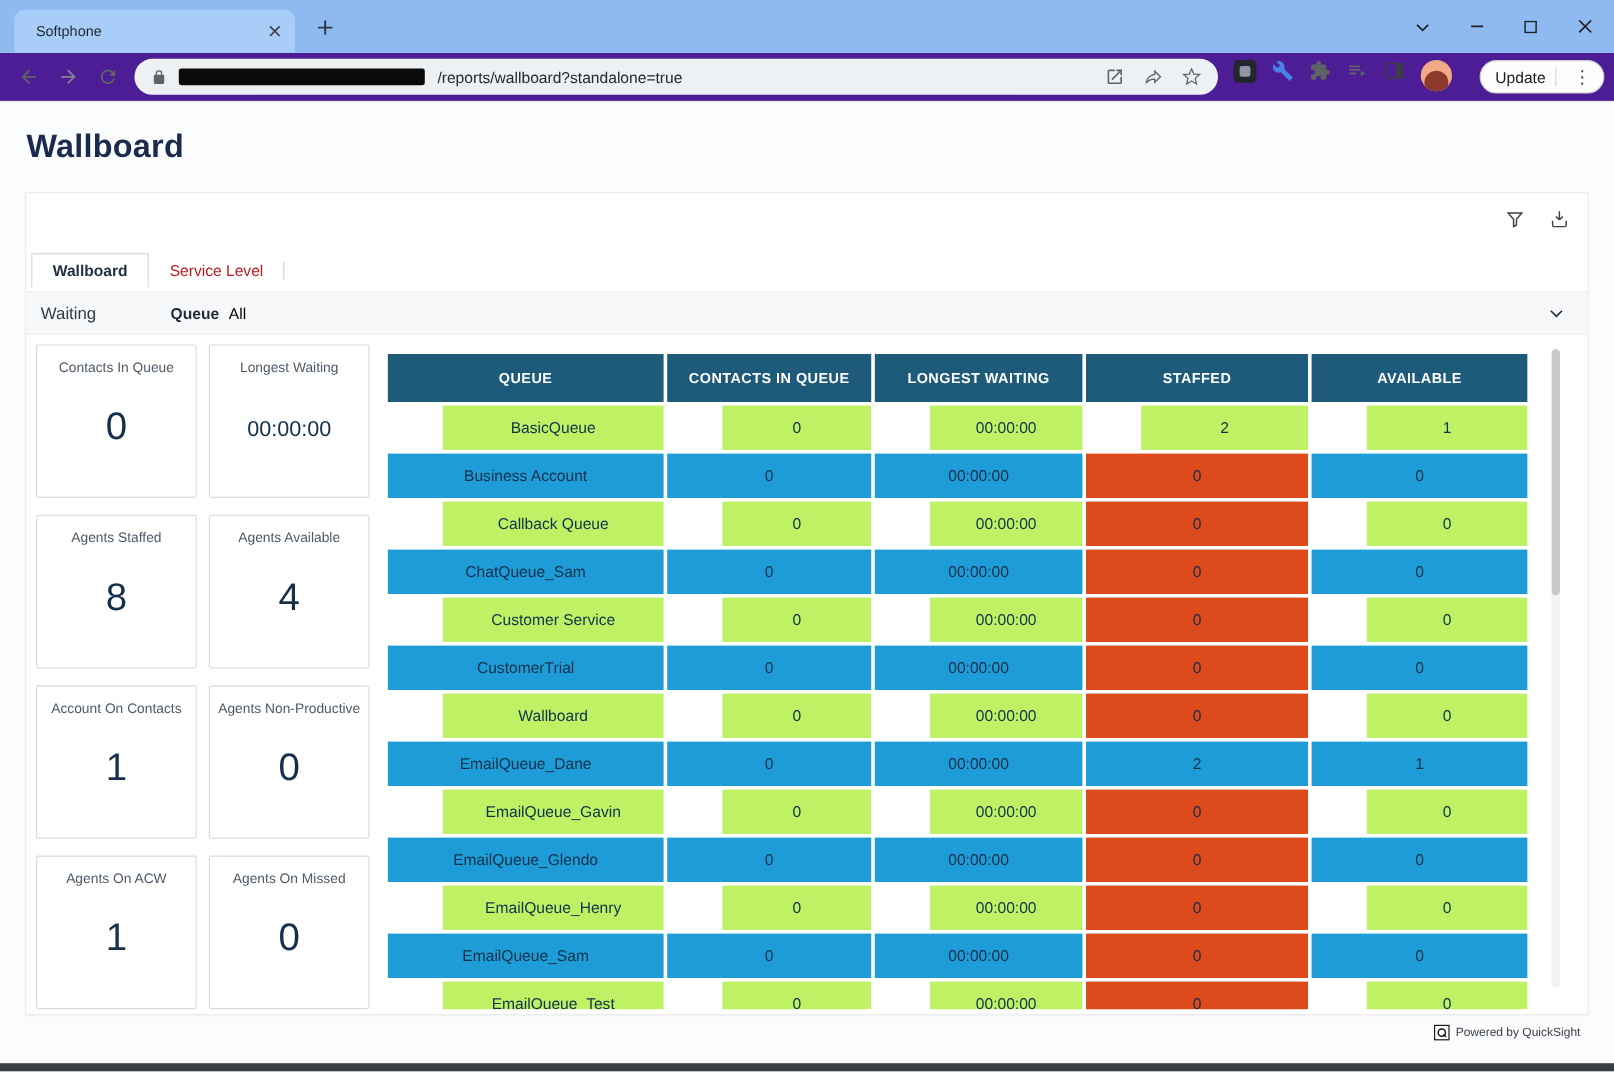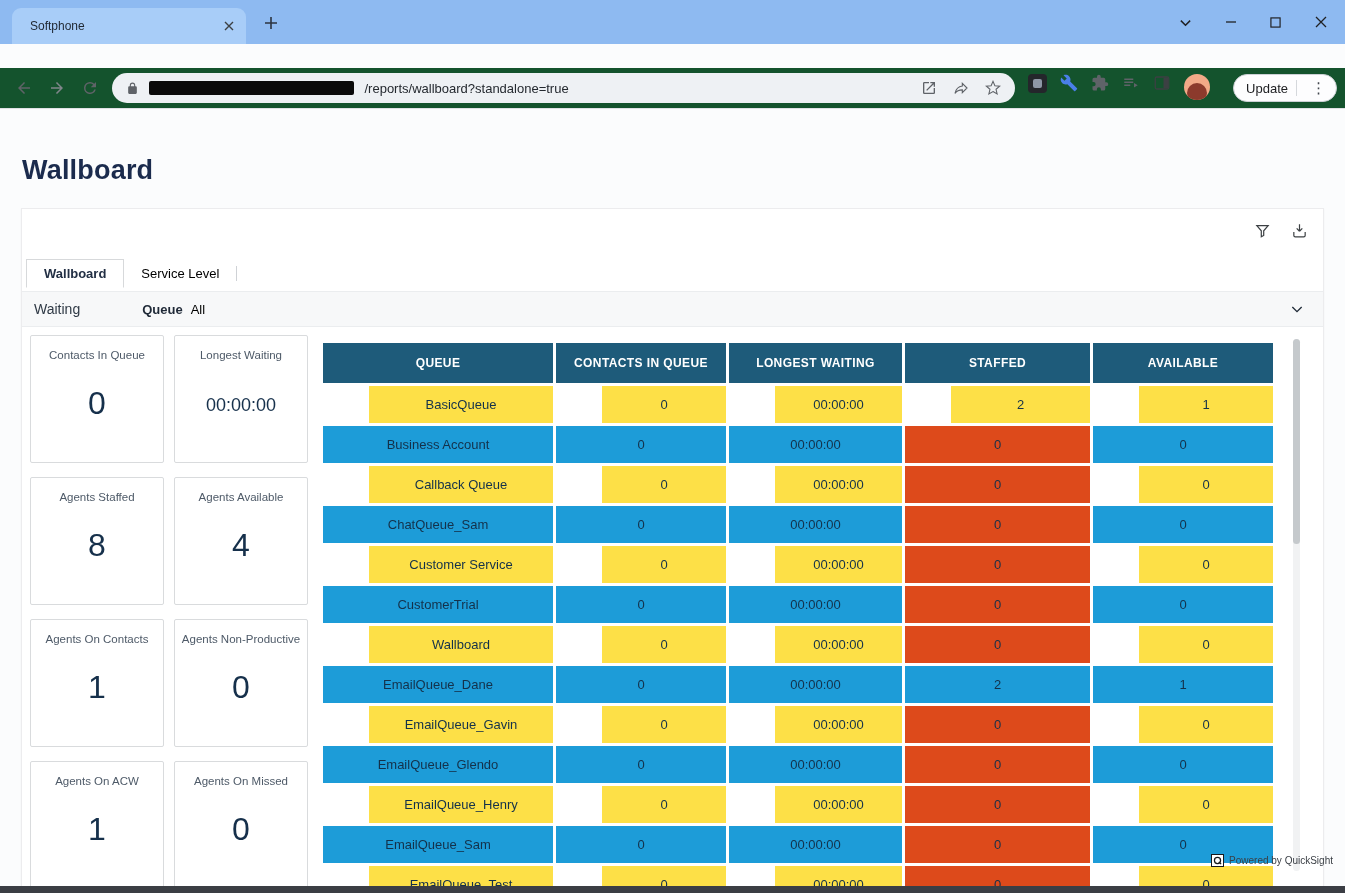--- a/index.html
+++ b/index.html
@@ -3,37 +3,37 @@
 <meta charset="utf-8">
 <style>
   * { box-sizing: border-box; margin: 0; padding: 0; }
   html, body { width: 1345px; height: 893px; }
   body {
     font-family: "Liberation Sans", sans-serif;
     background: #fbfcfd;
     overflow: hidden;
     position: relative;
   }
-  .window { width: 100%; height: 100%; display: flex; flex-direction: column; position: relative; gap: 24px; }
+  .window { width: 100%; height: 100%; display: flex; flex-direction: column; position: relative; }
 
   
   .titlebar { height: 44px; background: #8ebaf1; position: relative; flex: 0 0 44px; }
   .tab {
     position: absolute; left: 12px; top: 8px; height: 36px; width: 234px;
     background: #a8cdf8; border-radius: 9px 9px 0 0;
     display: flex; align-items: center; padding: 0 8px 0 18px;
   }
   .tab-title { font-size: 12px; color: #1f2732; }
   .tab-close { margin-left: auto; width: 18px; height: 18px; display: flex; align-items: center; justify-content: center; border-radius: 50%; }
   .newtab { position: absolute; left: 258px; top: 10px; width: 26px; height: 26px; display: flex; align-items: center; justify-content: center; }
   .win-controls { position: absolute; right: 2px; top: 0; height: 44px; display: flex; }
   .wc { width: 45px; height: 100%; display: flex; align-items: center; justify-content: center; }
 
   
-  .toolbar { height: 41px; background: #14532d; display: flex; align-items: center; padding: 0 8px; border-bottom: 1px solid #dfe1e5; flex: 0 0 41px; }
+  .toolbar { height: 41px; background: #4c1d95; display: flex; align-items: center; padding: 0 8px; border-bottom: 1px solid #dfe1e5; flex: 0 0 41px; }
   .nav-btn { width: 30px; height: 30px; display: flex; align-items: center; justify-content: center; margin: 0 2px; }
   .urlbar {
     width: 938px; height: 30px; background: #eef1f4; border-radius: 15px;
     display: flex; align-items: center; padding: 0 14px; margin-left: 6px; gap: 10px;
   }
   .redacted { width: 205px; height: 14px; background: #0a0a0a; border-radius: 2px; }
   .url-text { font-size: 13px; color: #24292f; white-space: nowrap; }
   .url-actions { margin-left: auto; display: flex; gap: 16px; align-items: center; }
   .ext-area { display: flex; align-items: flex-start; gap: 13px; margin-left: 13px; }
   .ext-dark { width: 19px; height: 19px; background: #24262b; border-radius: 4px; position: relative; }
@@ -53,21 +53,21 @@
   .page-header { height: 75px; display: flex; align-items: center; justify-content: space-between; padding: 0 22px; }
   .page-title { font-size: 27px; font-weight: 700; color: #1b2b4d; letter-spacing: 0.2px; }
   .refresh-area { display: flex; align-items: center; gap: 9px; font-size: 14px; color: #39424e; }
   .lr-time { font-weight: 700; color: #1b2b4d; }
   .refresh-btn { margin-left: 22px; display: flex; }
 
   
   .panel { margin: 0 21px; height: 686px; background: #ffffff; border: 1px solid #ececee; box-shadow: 0 1px 2px rgba(0,0,0,0.04); position: relative; }
   .panel-icons { position: absolute; top: 13px; right: 15px; display: flex; gap: 20px; }
   .sheet-tabs { position: absolute; top: 50px; left: 4px; right: 4px; height: 29px; display: flex; align-items: flex-end; }
-  .sheet-tab { height: 29px; display: flex; align-items: center; padding: 0 17px; font-size: 13px; color: #000000; }
+  .sheet-tab { height: 29px; display: flex; align-items: center; padding: 0 17px; font-size: 13px; color: #b91c1c; }
   .sheet-tab.active { background: #fff; border: 1px solid #d7d9db; border-bottom-color: #fff; font-weight: 700; color: #222f44; }
   .tab-divider { width: 1px; height: 15px; background: #cfd2d6; margin-bottom: 7px; }
   .controls-bar {
     position: absolute; top: 82px; left: 0; right: 0; height: 36px; background: #f7f8f9;
     border-top: 1px solid #ebedef; border-bottom: 1px solid #ebedef;
     display: flex; align-items: center; padding: 0 12px;
   }
   .controls-label { font-size: 14px; color: #2f3945; }
   .queue-filter { margin-left: 62px; display: flex; gap: 8px; font-size: 13px; align-items: baseline; }
   .qf-name { font-weight: 700; color: #1f2937; }
@@ -82,29 +82,29 @@
   .kpi-label { font-size: 11.5px; color: #4e5a68; white-space: nowrap; }
   .kpi-value { margin-top: 24px; font-size: 32px; color: #16304b; }
   .kpi-value.small { font-size: 18px; margin-top: 34px; }
 
   
   .table-wrap { position: absolute; left: 301px; top: 12px; width: 950px; height: 546px; overflow: hidden; }
   .qs-table { display: grid; grid-template-columns: 230px 170px 173px 185px 180px; gap: 3px; background: #fff; }
   .cell { display: flex; align-items: center; justify-content: center; }
   .cell.th { height: 40px; background: #1e5b7a; color: #ffffff; font-size: 12px; font-weight: 700; letter-spacing: 0.4px; }
   .cell.body { height: 37px; font-size: 13px; color: #14314a; }
-  .cell.light { background: #fde047; margin-left: 46px; }
+  .cell.light { background: #bef264; margin-left: 46px; }
   .cell.blue { background: #1d9cd8; }
   .cell.orange { background: #dd4a1b; }
 
   .scroll-track { position: absolute; left: 1271px; top: 8px; width: 7px; height: 532px; background: #f1f2f3; border-radius: 4px; }
   .scroll-thumb { position: absolute; left: 0; top: 0; width: 7px; height: 205px; background: #c5c9cc; border-radius: 4px; }
 
   
-  .powered { position: absolute; right: 12px; top: 854px; display: flex; align-items: center; gap: 5px; font-size: 10px; color: #3a3f45; }
+  .powered { position: absolute; right: 28px; top: 854px; display: flex; align-items: center; gap: 5px; font-size: 10px; color: #3a3f45; }
   .qs-logo { width: 13px; height: 13px; border: 1px solid #16191d; display: inline-flex; align-items: center; justify-content: center; background: #fff; }
   .bottom-strip { position: absolute; left: 0; right: 0; bottom: 0; height: 7px; background: #3b3e44; }
 
   svg { display: block; }
 </style>
 </head>
 <body>
 
 <div class="window">
 
@@ -272,21 +272,21 @@
             </div>
             <div class="kpi-card">
               <div class="kpi-label">Agents Staffed</div>
               <div class="kpi-value">8</div>
             </div>
             <div class="kpi-card">
               <div class="kpi-label">Agents Available</div>
               <div class="kpi-value">4</div>
             </div>
             <div class="kpi-card">
-              <div class="kpi-label">Agents On Contacts</div>
+              <div class="kpi-label">Account On Contacts</div>
               <div class="kpi-value">1</div>
             </div>
             <div class="kpi-card">
               <div class="kpi-label">Agents Non-Productive</div>
               <div class="kpi-value">0</div>
             </div>
             <div class="kpi-card">
               <div class="kpi-label">Agents On ACW</div>
               <div class="kpi-value">1</div>
             </div>

